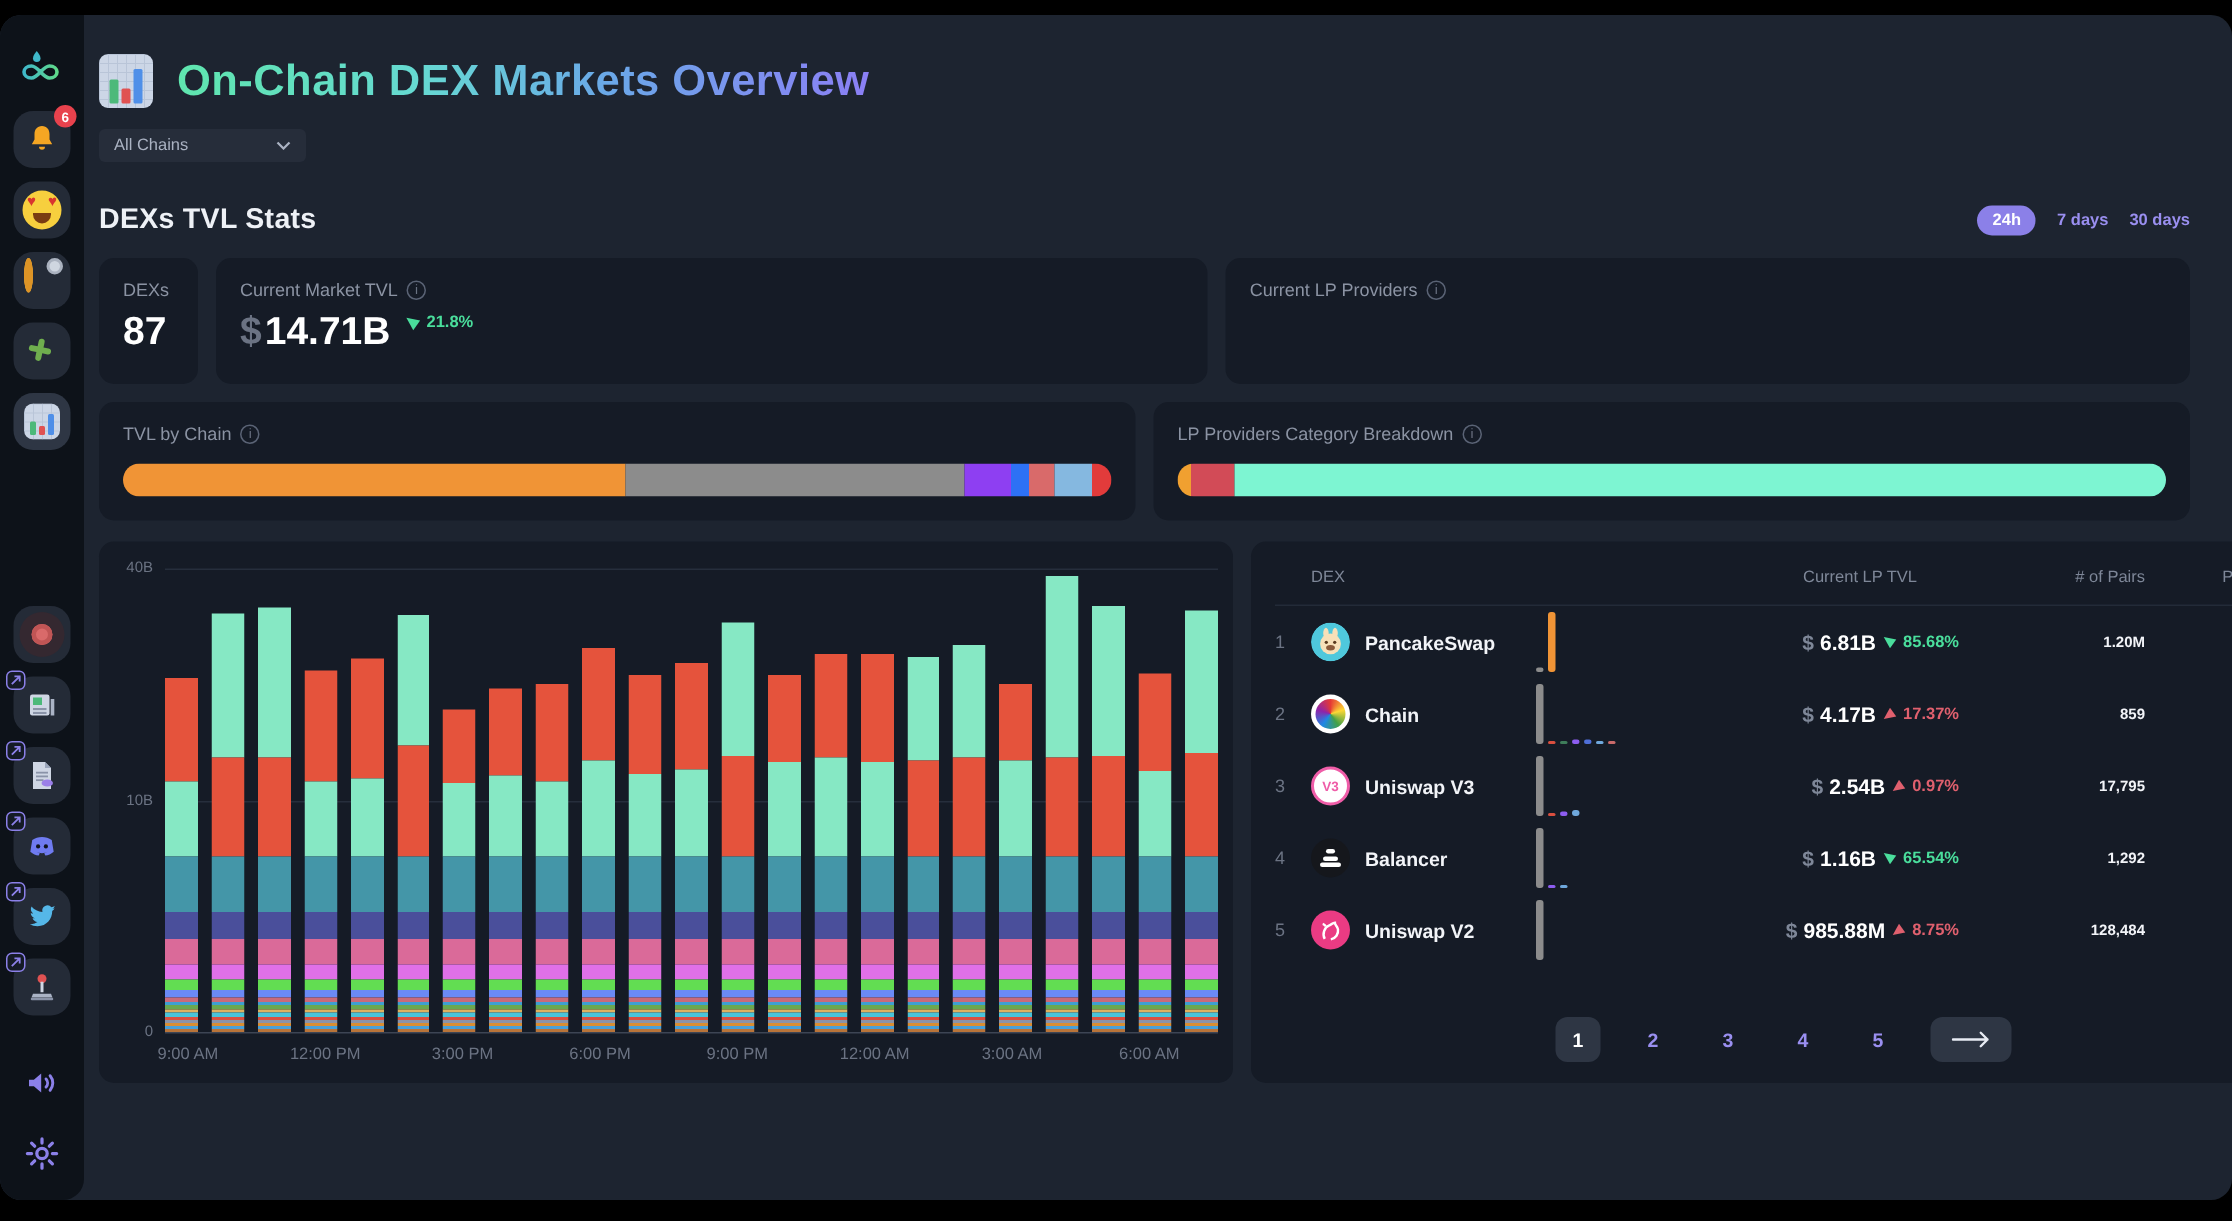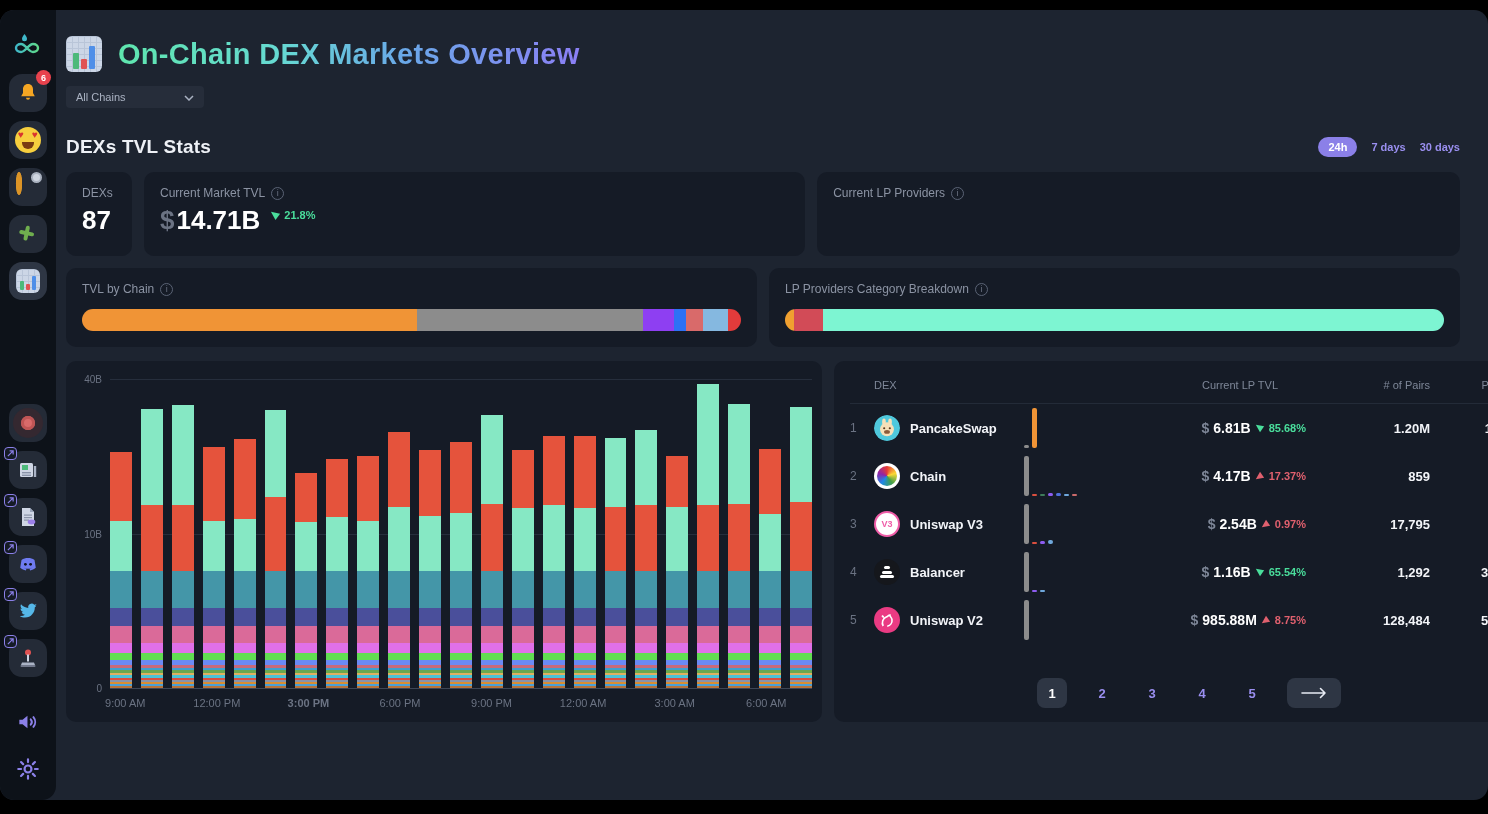--- a/index.html
+++ b/index.html
@@ -98,21 +98,21 @@
   .lg-bal { background:#15171c; flex-direction:column; gap:1.5px; display:flex; }
   .lg-bal i { display:block; background:#fff; border-radius:2px; height:3px; }
   .lg-bal .b1 { width:6px; } .lg-bal .b2 { width:10px; } .lg-bal .b3 { width:14px; }
   .lg-v2 { background:#ea3b83; }
   .spark { display:flex; align-items:flex-end; gap:3px; height:40px; }
   .spark i { display:block; width:5px; border-radius:2px; }
   .cell-tvl { display:flex; align-items:center; justify-content:flex-end; gap:4px; font-size:14px; font-weight:800; color:#fff; padding-right:12px; }
   .cell-tvl .cur { color:#7e8798; font-weight:600; }
   .cell-tvl .pct { font-size:11px; }
   .cell-tvl .pct.down { color:#4ade9c; } .cell-tvl .pct.up { color:#e0606e; }
-  .cell-num { text-align:right; font-size:13px; font-weight:bold; color:#f2f4f8; }
+  .cell-num { text-align:right; font-size:10px; font-weight:bold; color:#f2f4f8; }
   .pagination { margin-top:auto; display:flex; align-items:center; justify-content:center; gap:20px; padding-top:10px; }
   .pg { border:none; background:transparent; color:#9a8ff0; font-size:13px; font-weight:bold; cursor:pointer; width:30px; height:30px; font-family:inherit; }
   .pg.active { background:#2e3644; border-radius:8px; color:#fff; }
   .pg-next { border:none; width:54px; height:30px; background:#2e3644; border-radius:8px; display:flex; align-items:center; justify-content:center; cursor:pointer; }
 </style>
 </head>
 <body>
 
 <div class="app">
 
@@ -354,21 +354,21 @@
       <div class="card chart-card">
         <div class="plot" id="main-plot">
             <div class="gridline" style="top: 0%;"></div>
             <span class="ylab" style="top: 0%;">40B</span>
             <div class="gridline" style="top: 50%;"></div>
             <span class="ylab" style="top: 50%;">10B</span>
             <div class="gridline base" style="top: 100%;"></div>
             <span class="ylab" style="top: 100%;">0</span>
             <span class="xlab" style="left: 2.17391%;">9:00 AM</span>
             <span class="xlab" style="left: 15.2174%;">12:00 PM</span>
-            <span class="xlab" style="left: 28.2609%; font-weight: bold;">3:00 PM</span>
+            <span class="xlab" style="left: 28.2609%;">3:00 PM</span>
             <span class="xlab" style="left: 41.3043%;">6:00 PM</span>
             <span class="xlab" style="left: 54.3478%;">9:00 PM</span>
             <span class="xlab" style="left: 67.3913%;">12:00 AM</span>
             <span class="xlab" style="left: 80.4348%;">3:00 AM</span>
             <span class="xlab" style="left: 93.4783%;">6:00 AM</span>
             <div class="bars">
               <div class="vbar">
                 <i style="height: 0.6%; background: rgb(184, 116, 58);"></i>
                 <i style="height: 0.7%; background: rgb(73, 160, 216);"></i>
                 <i style="height: 0.8%; background: rgb(217, 142, 50);"></i>

